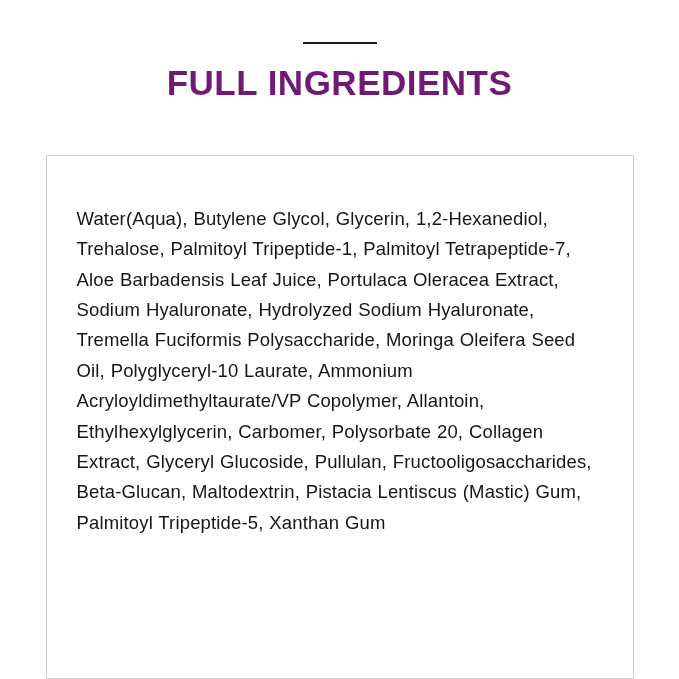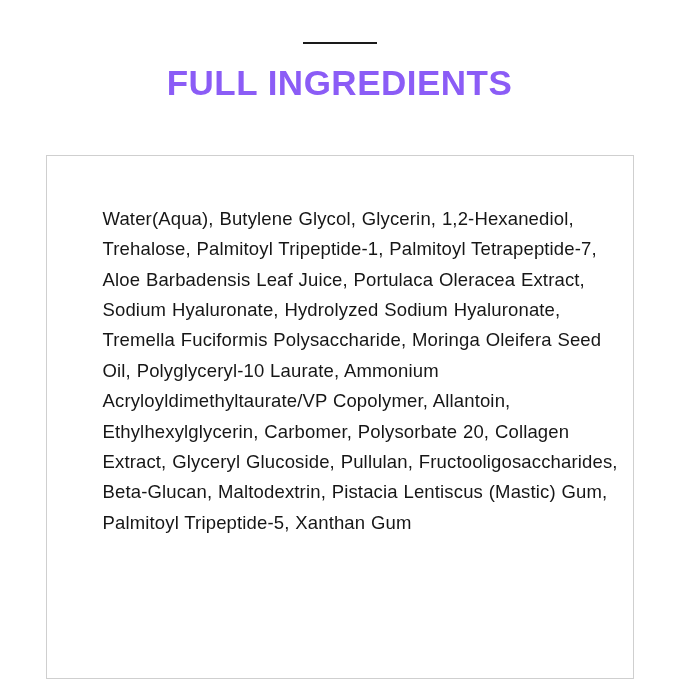--- a/index.html
+++ b/index.html
@@ -28,31 +28,30 @@
     height: 2px;
     background: #1a1a1a;
     margin-top: 42px;
   }
   .title {
     margin-top: 20px;
     font-size: 35px;
     font-weight: bold;
     letter-spacing: 0.5px;
     line-height: 1.1;
-    color: #8b5cf6;
+    color: #701a75;
     text-align: center;
   }
   .panel {
     margin-top: 29px;
     width: 588px;
     height: 576px;
     box-sizing: border-box;
     border: 1px solid #cfcfcf;
     background: #ffffff;
-    padding-left: 26px;
   }
   .ingredients {
     margin: 48px 0 0 30px;
     width: 530px;
     font-size: 18.5px;
     line-height: 30.4px;
     color: #161616;
     letter-spacing: 0.15px;
     text-align: left;
     word-spacing: 0.5px;

